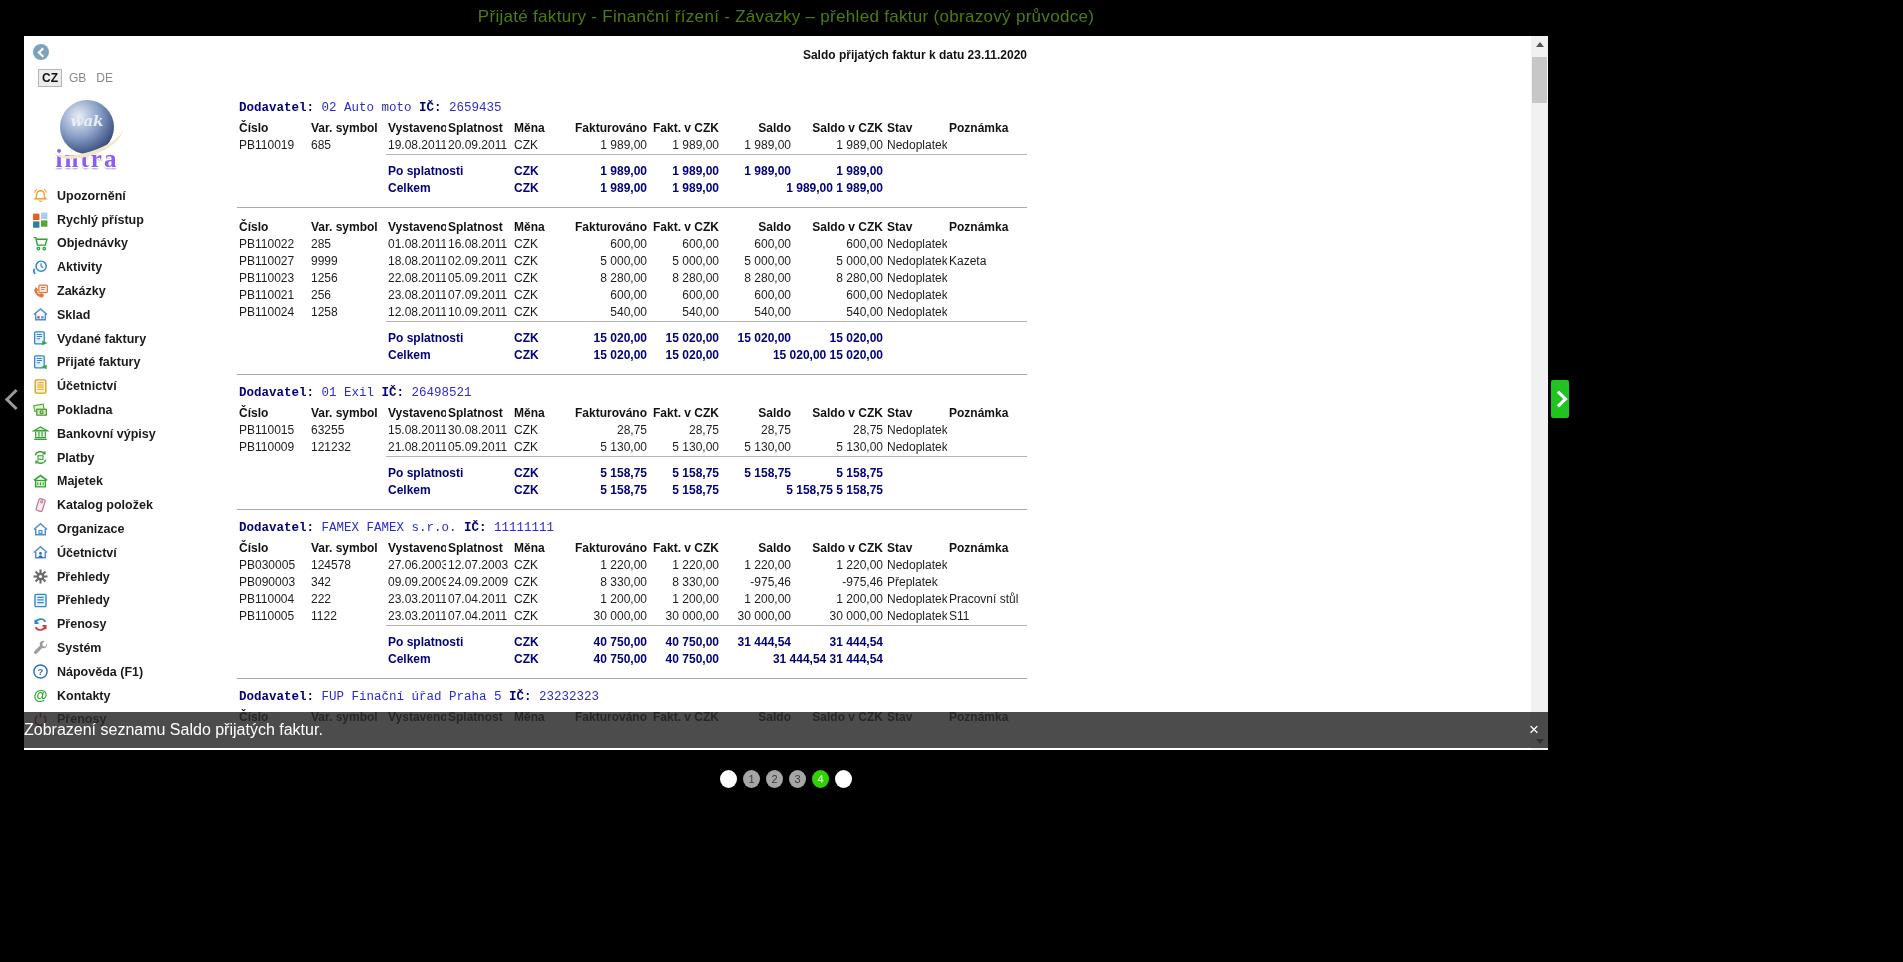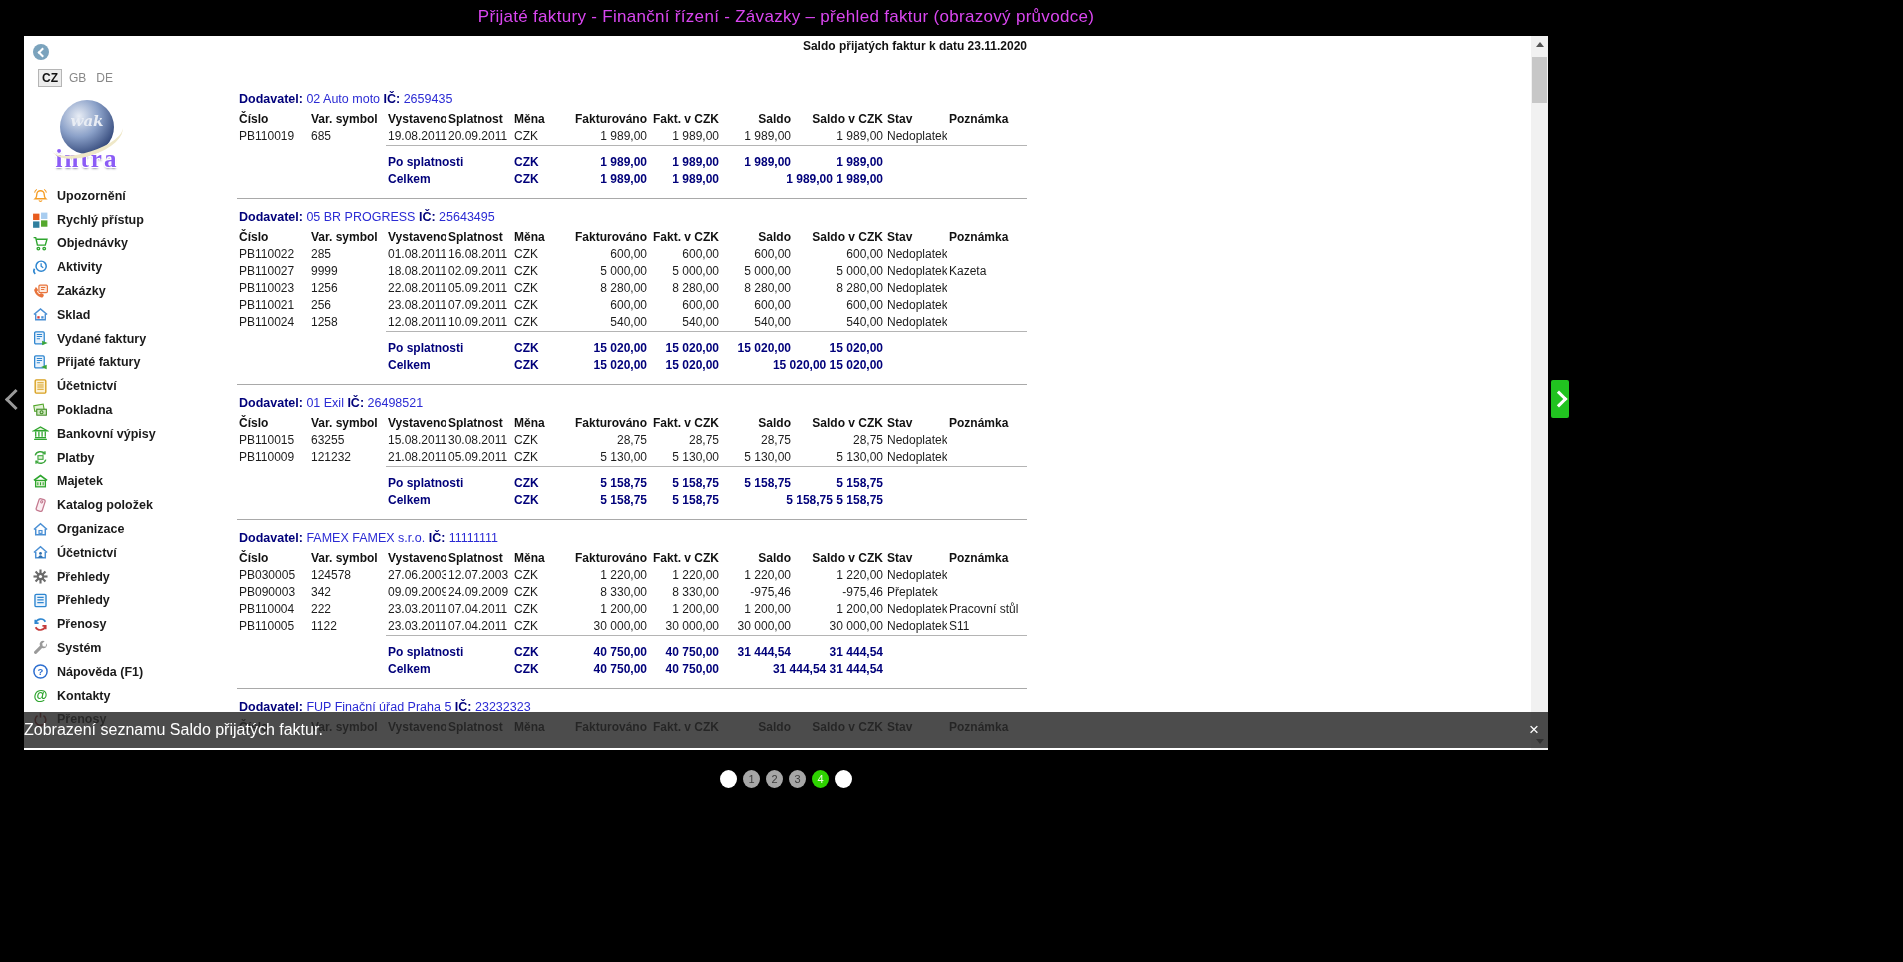--- a/index.html
+++ b/index.html
@@ -1,17 +1,17 @@
 <!DOCTYPE html>
 <html><head>
 <meta charset="utf-8">
 <style>
   html,body{margin:0;padding:0;background:#000;width:1903px;height:962px;overflow:hidden;
     font-family:"Liberation Sans","DejaVu Sans",sans-serif;}
-  .titlebar{position:absolute;left:24px;top:0;width:1524px;height:36px;color:#d946ef;
+  .titlebar{position:absolute;left:24px;top:0;width:1524px;height:36px;color:#4d7c0f;
     font-size:17px;text-align:center;line-height:34px;letter-spacing:.3px;}
   
   .window{position:absolute;left:24px;top:36px;width:1524px;height:714px;background:#fff;overflow:hidden;}
   
   .back-btn{position:absolute;left:9px;top:8px;width:16px;height:16px;border-radius:50%;
     background:#7ba3bd;cursor:pointer;}
   .back-btn .chev{position:absolute;left:6px;top:4.5px;width:5px;height:5px;
     border-left:2px solid #fff;border-bottom:2px solid #fff;transform:rotate(45deg);}
   
   .langs{position:absolute;left:14px;top:33px;font-size:12px;color:#888;}
@@ -28,26 +28,26 @@
   .logo-word{margin-top:-9px;font-family:"Liberation Serif","DejaVu Serif",serif;font-weight:bold;
     font-size:25px;color:#8b5cf6;letter-spacing:2px;
     text-shadow:-1px -1px 0 #fff,1px -1px 0 #fff,-1px 1px 0 #fff,1px 1px 0 #fff,0 2px 2px #99a;}
   
   .menu{position:absolute;left:8px;top:148px;width:200px;}
   .menu-item{display:flex;align-items:center;height:23.8px;cursor:pointer;}
   .menu-item .mi{width:18px;height:17px;margin-right:7px;flex:0 0 18px;}
   .menu-item .mi svg{width:17px;height:17px;display:block;}
   .menu-item .ml{font-size:12.5px;font-weight:bold;color:#1a1a1a;white-space:nowrap;}
   
-  .content{position:absolute;left:213px;top:0;width:790px;padding-top:3px;}
+  .content{position:absolute;left:213px;top:0;width:790px;padding-top:12px;}
   .report-title{text-align:right;font-size:12px;font-weight:bold;color:#111;height:17px;}
   .groups{margin-top:36px;}
   .group{border-bottom:1px solid #a9a9a9;padding-bottom:10px;margin-bottom:11px;}
   .group.partial{border-bottom:none;}
-  .supplier-line{font-size:12.5px;margin:0 0 5px 2px;white-space:nowrap;}
+  .supplier-line{font-size:12.5px;margin:0 0 5px 2px;white-space:nowrap;font-family:Liberation Mono, monospace;}
   .supplier-line .lbl{color:#00007a;font-weight:bold;}
   .supplier-line .val{color:#2b2bd4;}
   table.inv{border-collapse:collapse;table-layout:fixed;width:790px;font-size:12px;color:#1c1c1c;}
   table.inv th,table.inv td{padding:0 2px;height:17px;line-height:17px;white-space:nowrap;
     overflow:hidden;font-weight:normal;text-align:left;}
   table.inv th{font-weight:bold;color:#111;}
   table.inv .num{text-align:right;}
   tr.srow td{color:#00007a;font-weight:bold;}
   tr.srow1 td{height:25px;vertical-align:bottom;}
   tr.srow1 td.bt{border-top:1px solid #b4b4b4;}
@@ -408,21 +408,20 @@
                 <td>CZK</td>
                 <td class="num">1 989,00</td>
                 <td class="num">1 989,00</td>
                 <td class="num sum-combined" colspan="2">1 989,00 1 989,00</td>
                 <td colspan="2"></td>
               </tr>
             </tbody>
           </table>
         </div>
         <div class="group">
-          <div class="supplier-line"><span class="lbl">Dodavatel: </span><span class="val">05 BR PROGRESS </span><span class="lbl">IČ: </span><span class="val">25643495</span></div>
           <table class="inv">
             <colgroup>
               <col style="width: 72px;">
               <col style="width: 77px;">
               <col style="width: 60px;">
               <col style="width: 66px;">
               <col style="width: 45px;">
               <col style="width: 92px;">
               <col style="width: 72px;">
               <col style="width: 72px;">

